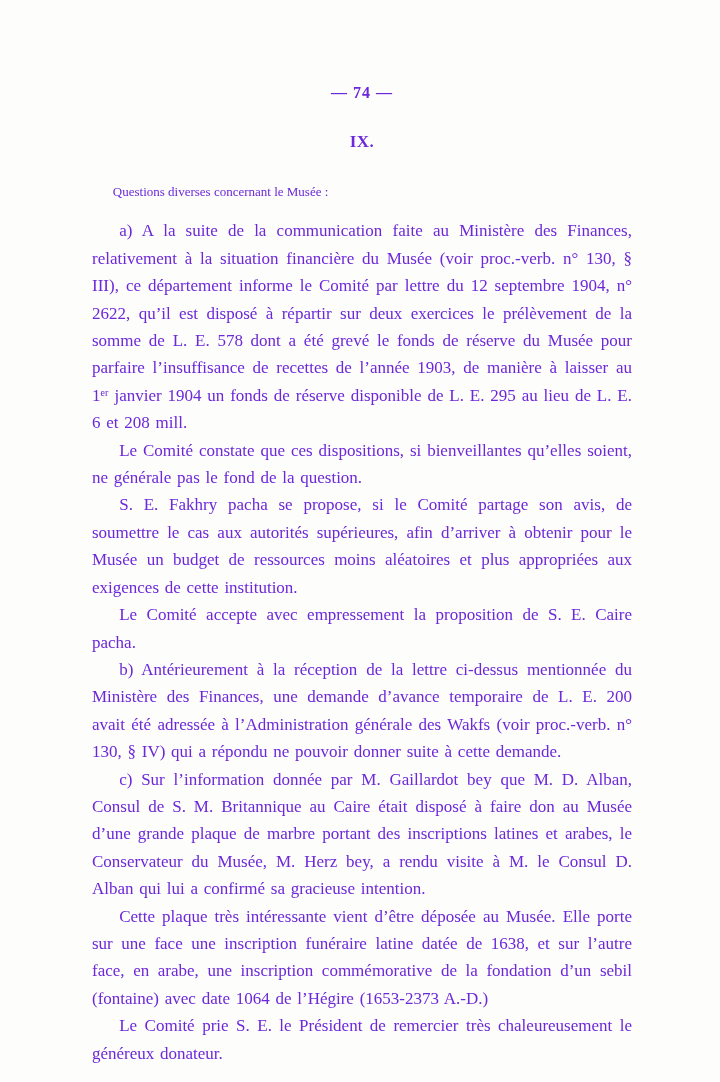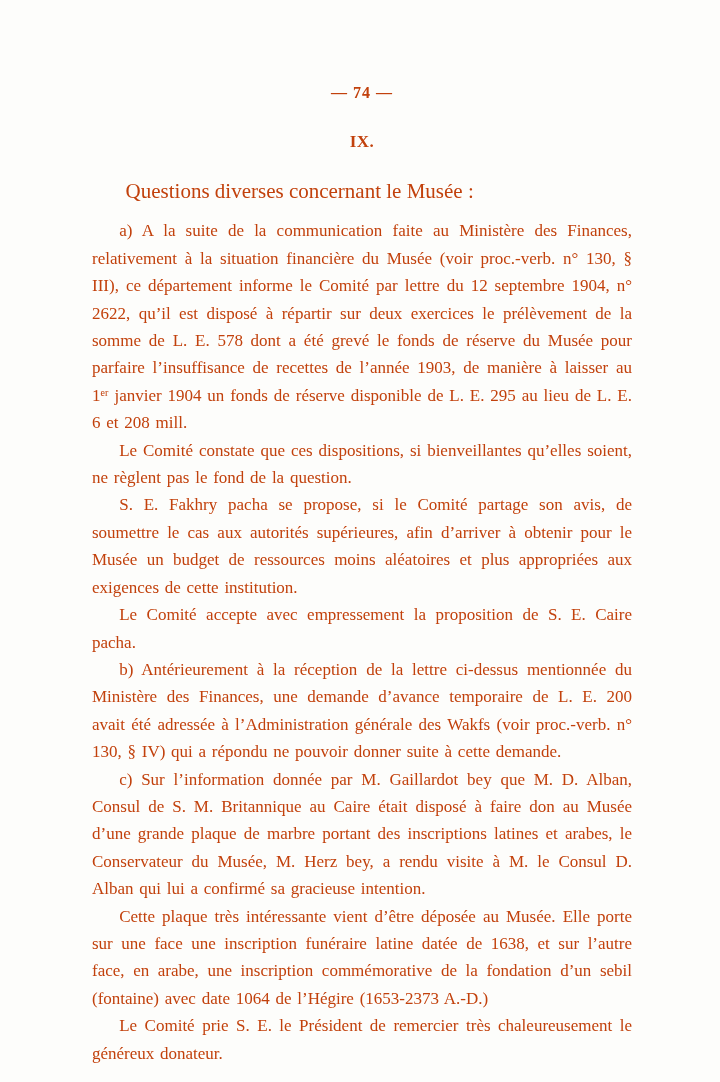--- a/index.html
+++ b/index.html
@@ -6,21 +6,21 @@
     margin: 0;
     padding: 0;
     background: #ffffff;
   }
   .page {
     position: relative;
     width: 720px;
     height: 1082px;
     box-sizing: border-box;
     background: #fdfdfb;
-    color: #c2410c;
+    color: #6d28d9;
     font-family: "Liberation Serif", "DejaVu Serif", serif;
     padding: 84px 88px 0 92px;
     overflow: hidden;
   }
   .page-number {
     text-align: center;
     font-size: 16px;
     letter-spacing: 1px;
     font-weight: bold;
     margin: 0 0 30px 0;
@@ -28,21 +28,21 @@
   .section-heading {
     text-align: center;
     font-size: 17px;
     font-weight: bold;
     letter-spacing: 0.5px;
     margin: 13px 0 26px 0;
   }
   .intro {
     margin: 0 0 12px 0;
     text-indent: 1.6em;
-    font-size: 21px;
+    font-size: 13px;
     line-height: 27.4px;
   }
   .para {
     margin: 0;
     text-indent: 1.6em;
     text-align: justify;
     font-size: 17px;
     line-height: 27.4px;
     word-spacing: 1.5px;
   }
@@ -51,20 +51,20 @@
 <body>
 
 <div class="page">
   <div class="page-number">— 74 —</div>
 
   <div class="section-heading">IX.</div>
 
   <p class="intro">Questions diverses concernant le Musée :</p>
 
   <p class="para">a) A la suite de la communication faite au Ministère des Finances, relativement à la situation financière du Musée (voir proc.-verb. n° 130, § III), ce département informe le Comité par lettre du 12 septembre 1904, n° 2622, qu’il est disposé à répartir sur deux exercices le prélèvement de la somme de L. E. 578 dont a été grevé le fonds de réserve du Musée pour parfaire l’insuffisance de recettes de l’année 1903, de manière à laisser au 1ᵉʳ janvier 1904 un fonds de réserve disponible de L. E. 295 au lieu de L. E. 6 et 208 mill.</p>
-  <p class="para">Le Comité constate que ces dispositions, si bienveillantes qu’elles soient, ne règlent pas le fond de la question.</p>
+  <p class="para">Le Comité constate que ces dispositions, si bienveillantes qu’elles soient, ne générale pas le fond de la question.</p>
   <p class="para">S. E. Fakhry pacha se propose, si le Comité partage son avis, de soumettre le cas aux autorités supérieures, afin d’arriver à obtenir pour le Musée un budget de ressources moins aléatoires et plus appropriées aux exigences de cette institution.</p>
   <p class="para">Le Comité accepte avec empressement la proposition de S. E. Caire pacha.</p>
   <p class="para">b) Antérieurement à la réception de la lettre ci-dessus mentionnée du Ministère des Finances, une demande d’avance temporaire de L. E. 200 avait été adressée à l’Administration générale des Wakfs (voir proc.-verb. n° 130, § IV) qui a répondu ne pouvoir donner suite à cette demande.</p>
   <p class="para">c) Sur l’information donnée par M. Gaillardot bey que M. D. Alban, Consul de S. M. Britannique au Caire était disposé à faire don au Musée d’une grande plaque de marbre portant des inscriptions latines et arabes, le Conservateur du Musée, M. Herz bey, a rendu visite à M. le Consul D. Alban qui lui a confirmé sa gracieuse intention.</p>
   <p class="para">Cette plaque très intéressante vient d’être déposée au Musée. Elle porte sur une face une inscription funéraire latine datée de 1638, et sur l’autre face, en arabe, une inscription commémorative de la fondation d’un sebil (fontaine) avec date 1064 de l’Hégire (1653-2373 A.-D.)</p>
   <p class="para">Le Comité prie S. E. le Président de remercier très chaleureusement le généreux donateur.</p>
 </div>
 
 </body></html>

